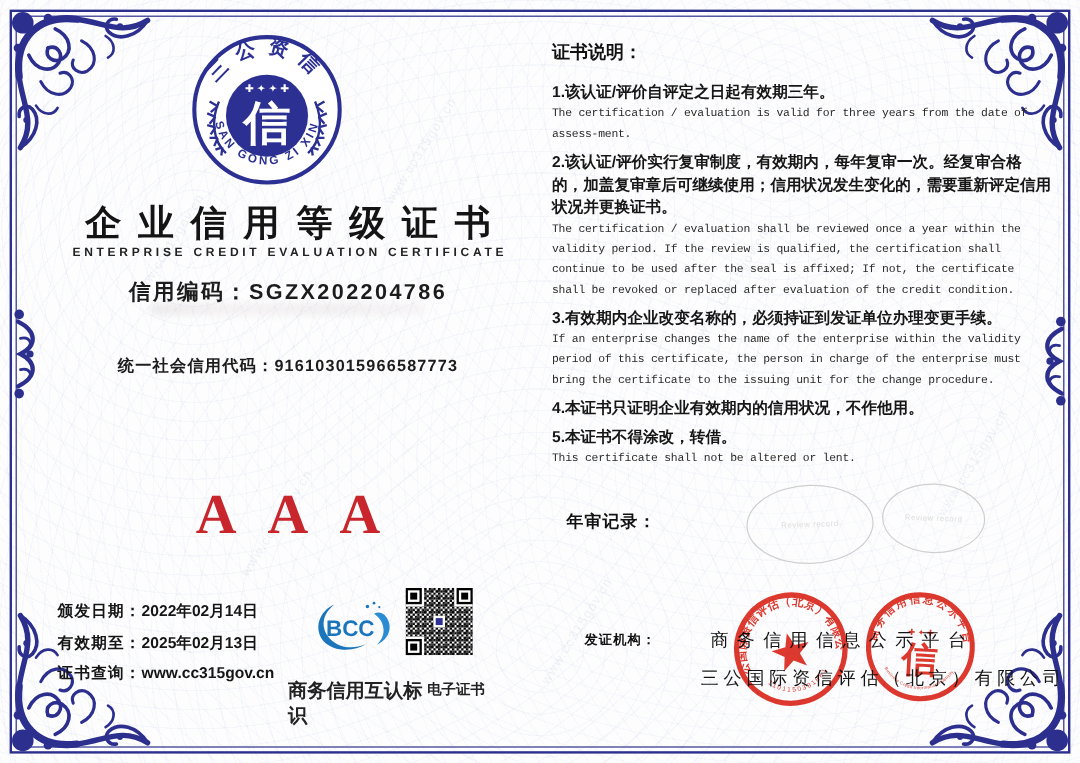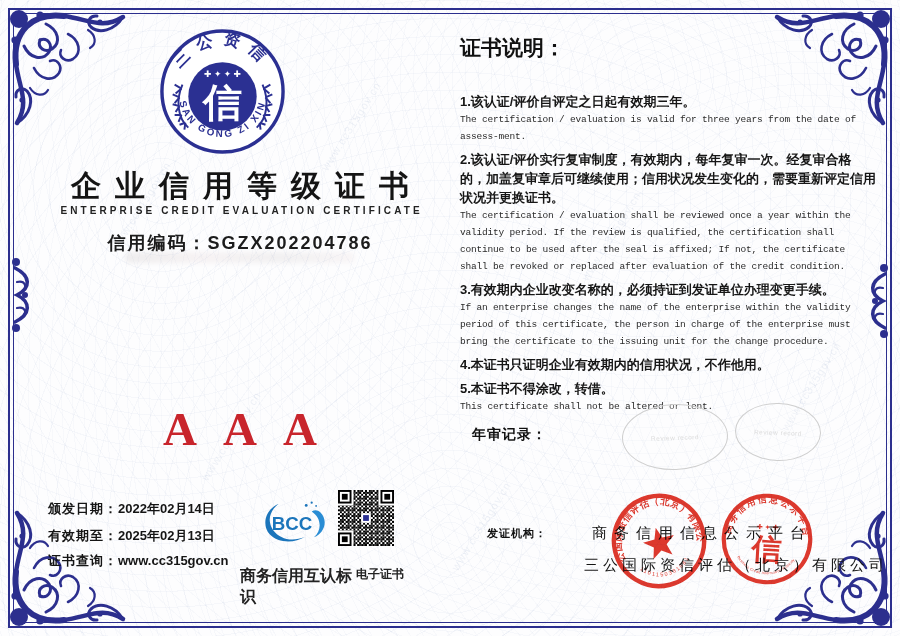--- a/index.html
+++ b/index.html
@@ -46,21 +46,21 @@
   .inforow .val{font-weight:bold;font-family:"Liberation Sans",sans-serif;}
   .bcc{position:absolute;left:260px;top:498px;width:66px;height:50px;}
   .bcc-label{position:absolute;left:240px;top:566px;width:120px;text-align:left;
     font-size:16px;font-weight:bold;color:#222;}
   .qr{position:absolute;left:338px;top:490px;width:56px;height:56px;}
   .qr-label{position:absolute;left:345px;top:566px;width:70px;text-align:center;
     font-size:12px;font-weight:bold;color:#222;}
 
   
   .instr{position:absolute;left:460px;top:34px;width:416px;}
-  .instr-head{font-size:21px;font-weight:bold;color:#111;margin-bottom:30px;}
+  .instr-head{font-size:15px;font-weight:bold;color:#111;margin-bottom:14px;}
   .instr .zh{font-size:13px;font-weight:bold;color:#161616;line-height:19px;margin-top:5px;}
   .instr .en{font-family:"Liberation Mono",monospace;font-size:9.5px;letter-spacing:-0.2px;
     color:#2a2a2a;line-height:17px;}
   .review-label{position:absolute;left:460px;top:426px;font-size:14px;font-weight:bold;color:#111;letter-spacing:1px;margin-left:12px;}
   .oval{position:absolute;border:1px solid #cfcfcf;border-radius:50%;display:flex;
     align-items:center;justify-content:center;color:#dcdcdc;font-size:6.5px;letter-spacing:.5px;background:rgba(255,255,255,.2);}
   .oval.o1{left:622px;top:404px;width:104px;height:64px;transform:rotate(-2deg);}
   .oval.o2{left:735px;top:403px;width:84px;height:56px;transform:rotate(2deg);}
   .issuer-label{position:absolute;left:487px;top:526px;font-size:11px;font-weight:bold;color:#111;letter-spacing:1px;}
   .issuer-line1{position:absolute;left:592px;top:524px;font-size:15px;color:#141414;
@@ -176,20 +176,21 @@
     </text>
   </svg>
 
   <div class="title">企业信用等级证书</div>
   <div class="subtitle">ENTERPRISE CREDIT EVALUATION CERTIFICATE</div>
 
   <div class="creditcode"><span>信用编码：</span><span>SGZX202204786</span></div>
 
   <div class="smudge"></div>
 
+  <div class="uscc"><span>统一社会信用代码：</span><span>916103015966587773</span></div>
 
 
   <div class="rating">AAA</div>
 
   <div class="inforow" style="top:500px"><span class="lbl">颁发日期：</span><span class="val">2022年02月14日</span></div>
   <div class="inforow" style="top:527px"><span class="lbl">有效期至：</span><span class="val">2025年02月13日</span></div>
   <div class="inforow" style="top:552px"><span class="lbl">证书查询：</span><span class="val">www.cc315gov.cn</span></div>
 
   <svg class="bcc" viewBox="0 0 120 90">
     <path d="M34,10 C10,20 2,48 18,66 C32,81 62,83 82,70 C58,80 36,74 24,58 C12,41 18,22 34,10 Z" fill="#1b75bb"></path>

